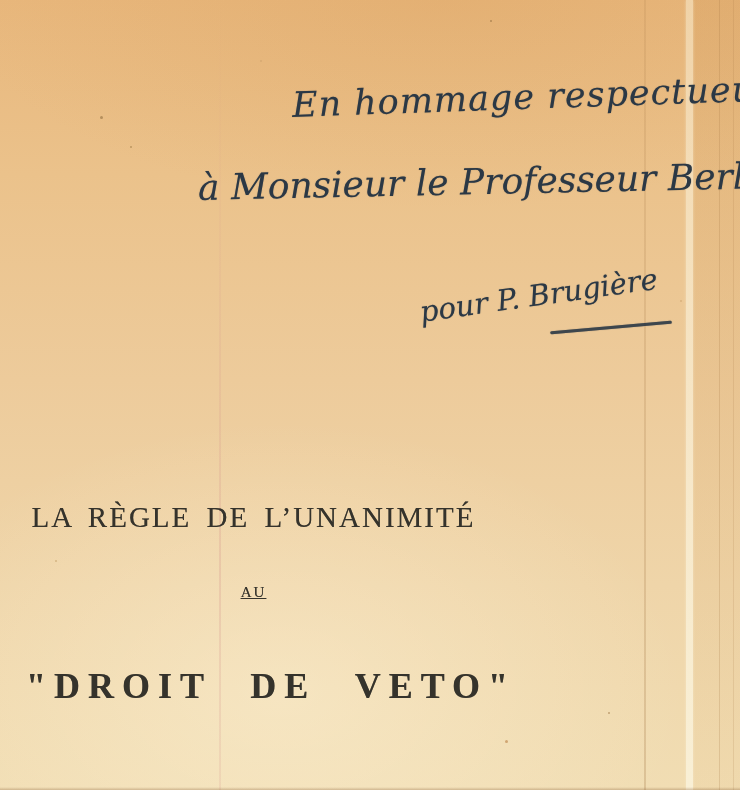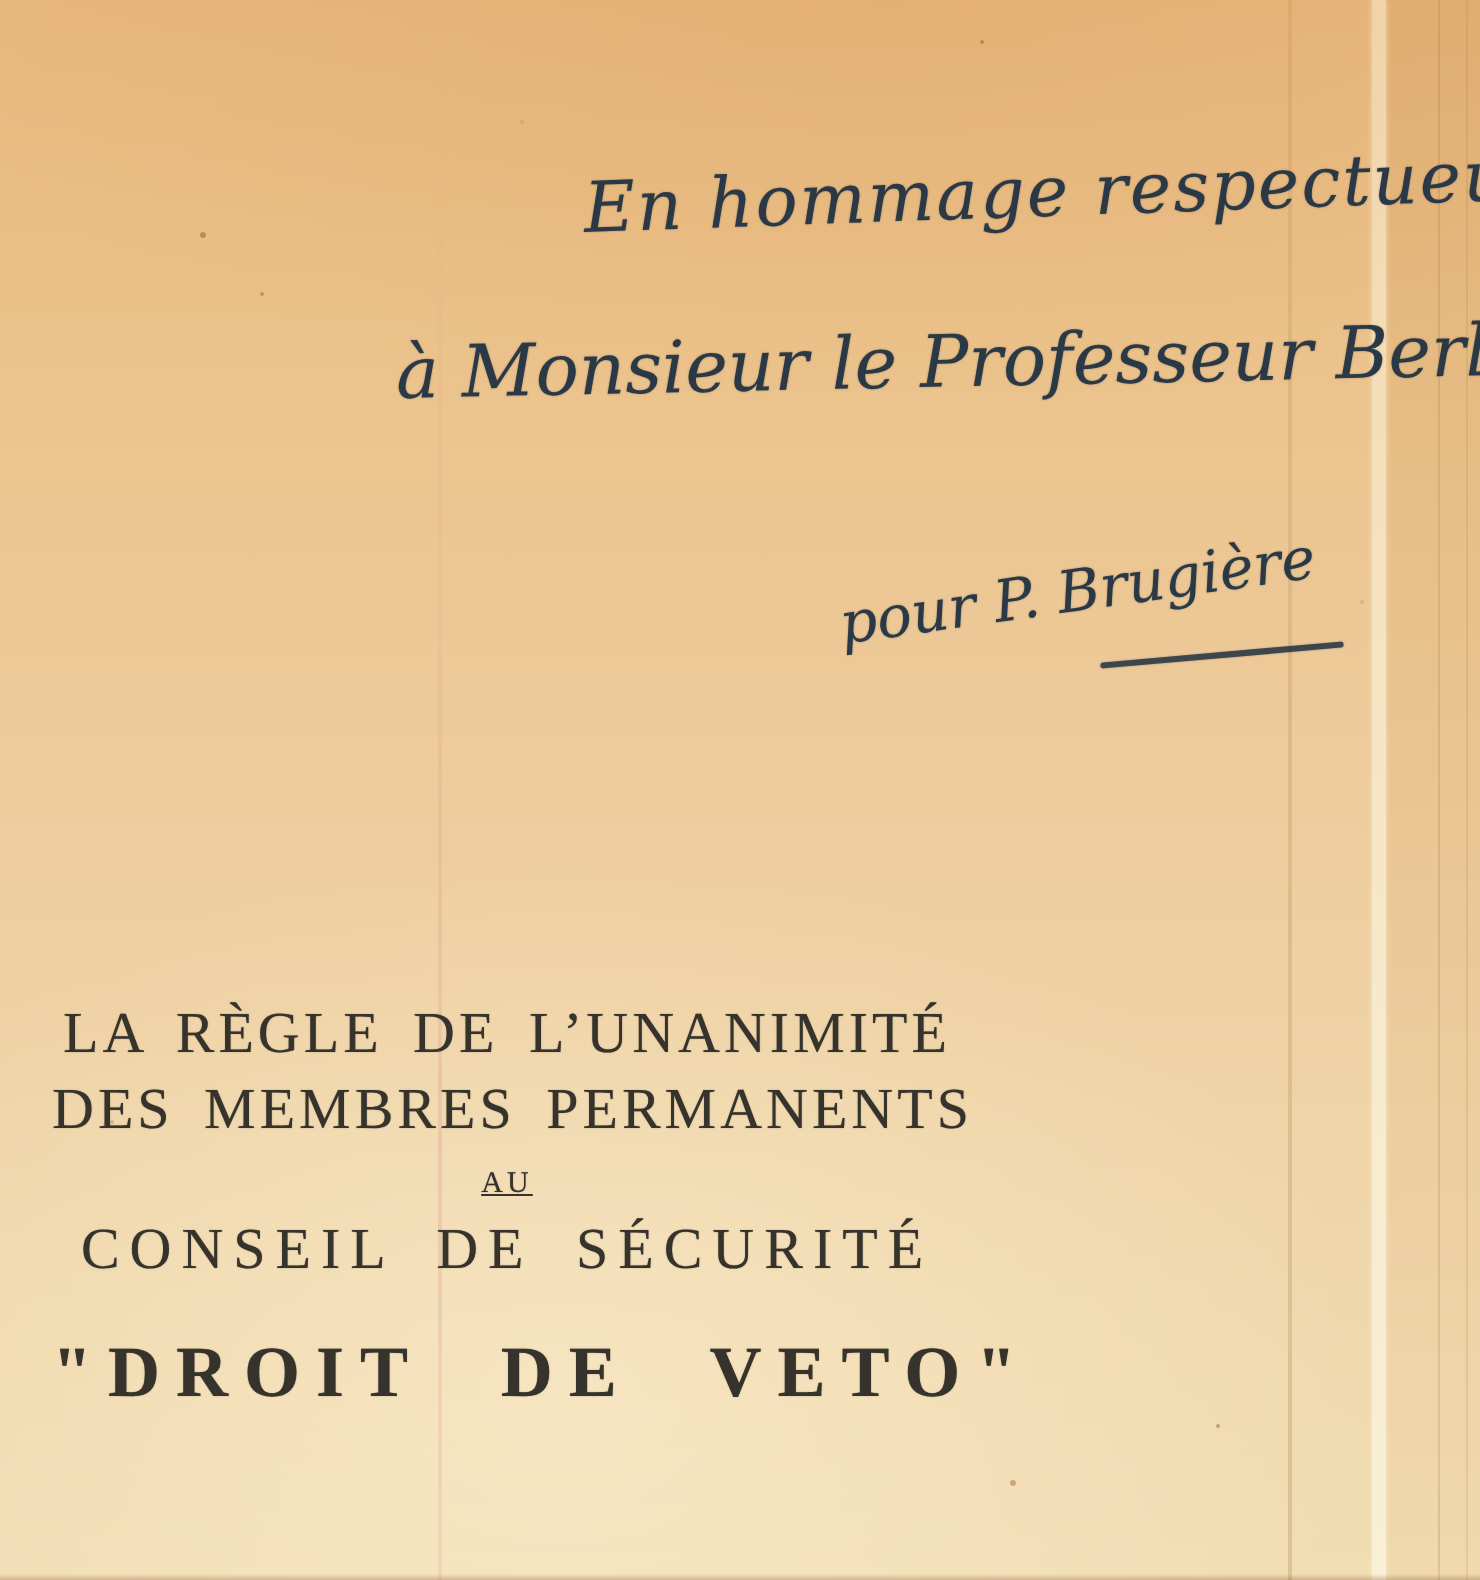--- a/index.html
+++ b/index.html
@@ -99,18 +99,16 @@
   <div class="speck" style="left:680px; top:300px; width:2px; height:2px; background:#caa36b;"></div>
   <div class="speck" style="left:55px;  top:560px; width:2px; height:2px; background:#c09a62;"></div>
   <div class="speck" style="left:165px; top:680px; width:2px; height:2px; background:#c8a067;"></div>
 
   <div class="hand hand-1">En hommage respectueux</div>
   <div class="hand hand-2">à Monsieur le Professeur Berlia .</div>
   <div class="hand hand-sig">pour P. Brugière</div>
   <div class="sig-underline"></div>
 
   <div class="print t1">LA RÈGLE DE L’UNANIMITÉ</div>
-  <div class="print t2">DES MEMBRES PERMANENTS</div>
   <div class="print t-au">AU</div>
-  <div class="print t3">CONSEIL DE SÉCURITÉ</div>
   <div class="print t4">"DROIT DE VETO"</div>
 
 </div>
 
 </body></html>

